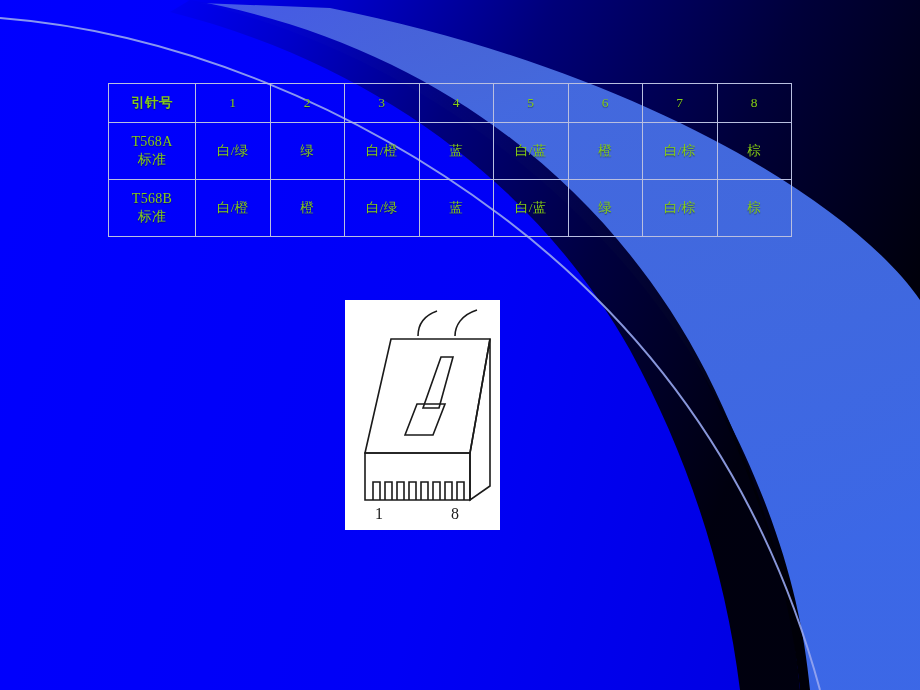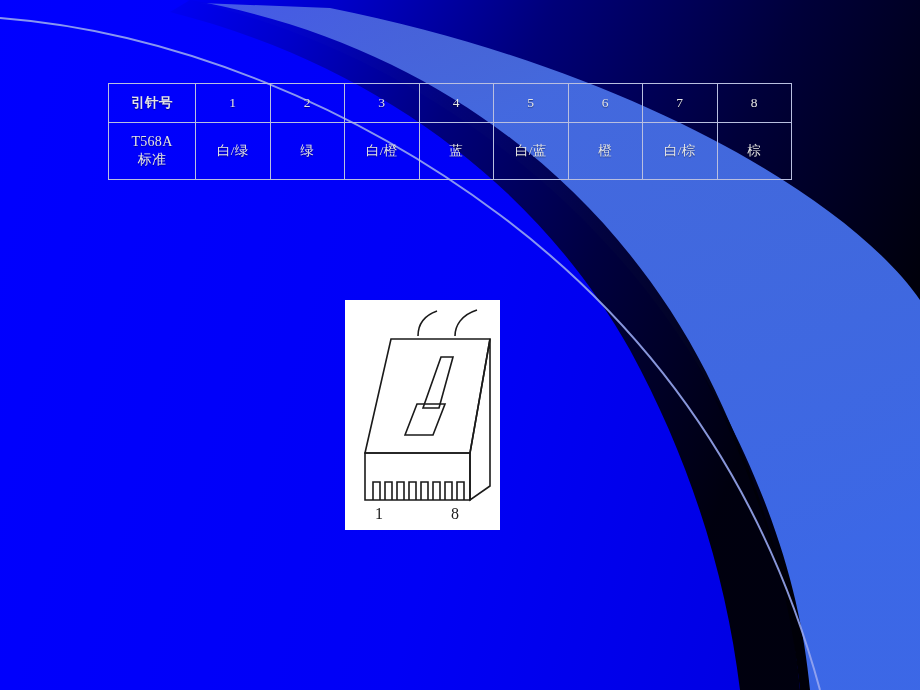--- a/index.html
+++ b/index.html
@@ -38,21 +38,21 @@
     width: 684px;
     z-index: 5;
   }
   table.pin-table {
     border-collapse: collapse;
     width: 684px;
     table-layout: fixed;
   }
   table.pin-table td {
     border: 1px solid #b9bfe0;
-    color: #e5e5e5;
+    color: #84cc16;
     text-align: center;
     vertical-align: middle;
     font-size: 13.5px;
     line-height: 1.28;
     letter-spacing: 0.3px;
     text-shadow: 0 1px 1px rgba(0,0,0,0.45);
     padding: 0;
   }
   table.pin-table tr.head-row td {
     height: 38px;
@@ -163,20 +163,34 @@
           <td>白/绿</td>
           <td>绿</td>
           <td>白/橙</td>
           <td>蓝</td>
           <td>白/蓝</td>
           <td>橙</td>
           <td>白/棕</td>
           <td>棕</td>
         </tr>
 
+        <tr class="data-row">
+          <td class="label-cell">
+            <span class="std-line">T568B</span>
+            <span class="std-line">标准</span>
+          </td>
+          <td>白/橙</td>
+          <td>橙</td>
+          <td>白/绿</td>
+          <td>蓝</td>
+          <td>白/蓝</td>
+          <td>绿</td>
+          <td>白/棕</td>
+          <td>棕</td>
+        </tr>
       </tbody>
     </table>
   </div>
 
   <div class="connector-pic">
     <svg viewBox="0 0 155 230">
       <rect x="0" y="0" width="155" height="230" fill="#ffffff"></rect>
       <g fill="none" stroke="#1a1a1a" stroke-width="1.6" stroke-linejoin="miter" stroke-linecap="butt">
 
         <path d="M 73 36 C 73 26 78 16 92 11"></path>

